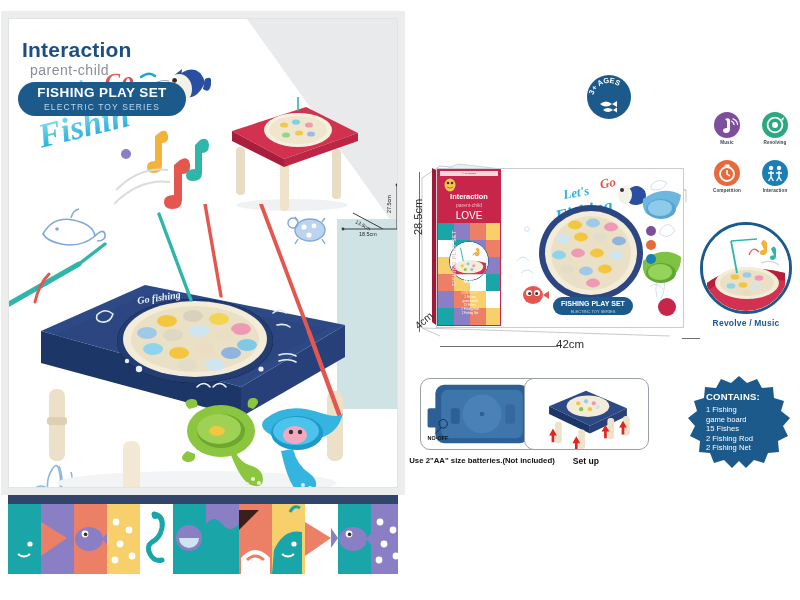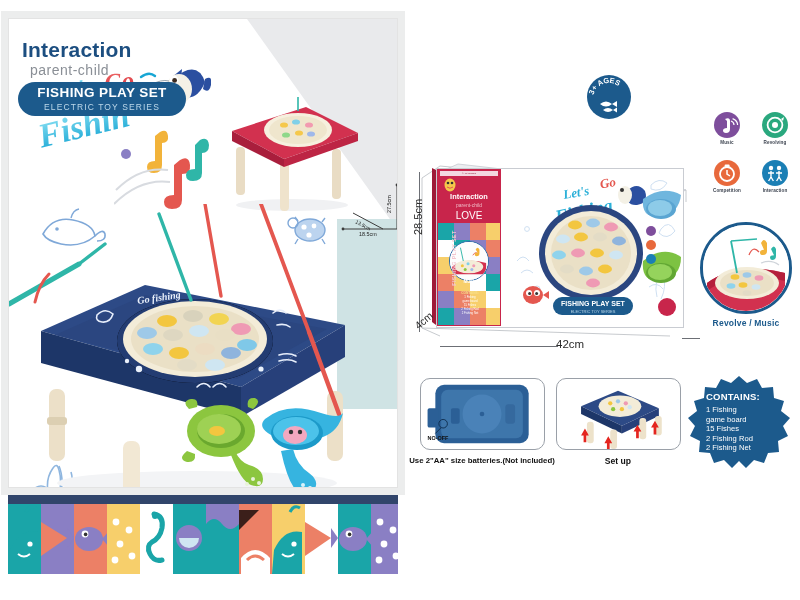--- a/index.html
+++ b/index.html
@@ -737,21 +737,21 @@
         <rect x="86" y="26" width="10" height="20" rx="3" fill="#35699e"></rect>
         <rect x="6" y="30" width="11" height="20" rx="2" fill="#2b5f96"></rect>
         <circle cx="22" cy="46" r="4.4" fill="none" stroke="#0f2f52" stroke-width="1"></circle>
         <path d="M20 50 L14 56" stroke="#0f2f52" stroke-width="1"></path>
         <text x="6" y="63" font-size="5.6" font-weight="bold" fill="#111" font-family="Liberation Sans, sans-serif">NO-OFF</text>
       </svg>
     </div>
     <div class="bp-cap">Use 2"AA" size batteries.(Not included)</div>
   </div>
 
-  <div class="bp" style="left:556px;">
+  <div class="bp" style="left:524px;">
     <div class="bp-card">
       <svg viewBox="0 0 125 72" style="width:100%;height:100%;">
         <path d="M24 28 L62 12 L104 30 L66 48 Z" fill="#2d4a86"></path>
         <path d="M24 28 L66 48 L66 56 L24 36 Z" fill="#1d3668"></path>
         <path d="M66 48 L104 30 L104 38 L66 56 Z" fill="#27407a"></path>
         <ellipse cx="64" cy="28" rx="22" ry="11" fill="#f3ecd8"></ellipse>
         <g>
           <circle cx="54" cy="25" r="2.2" fill="#f3c63f"></circle>
             <circle cx="62" cy="23" r="2.2" fill="#9ec9e8"></circle>
           <circle cx="70" cy="25" r="2.2" fill="#ef9ab4"></circle>

